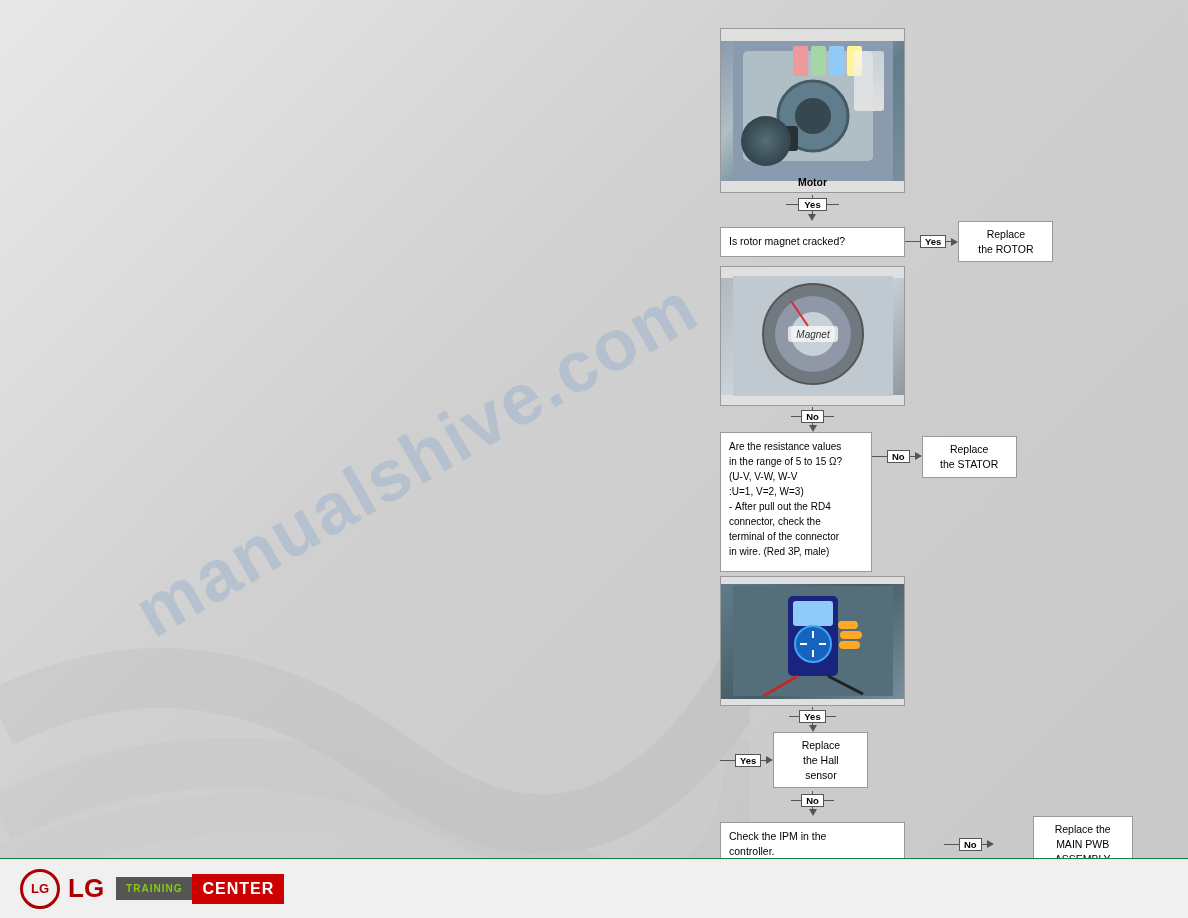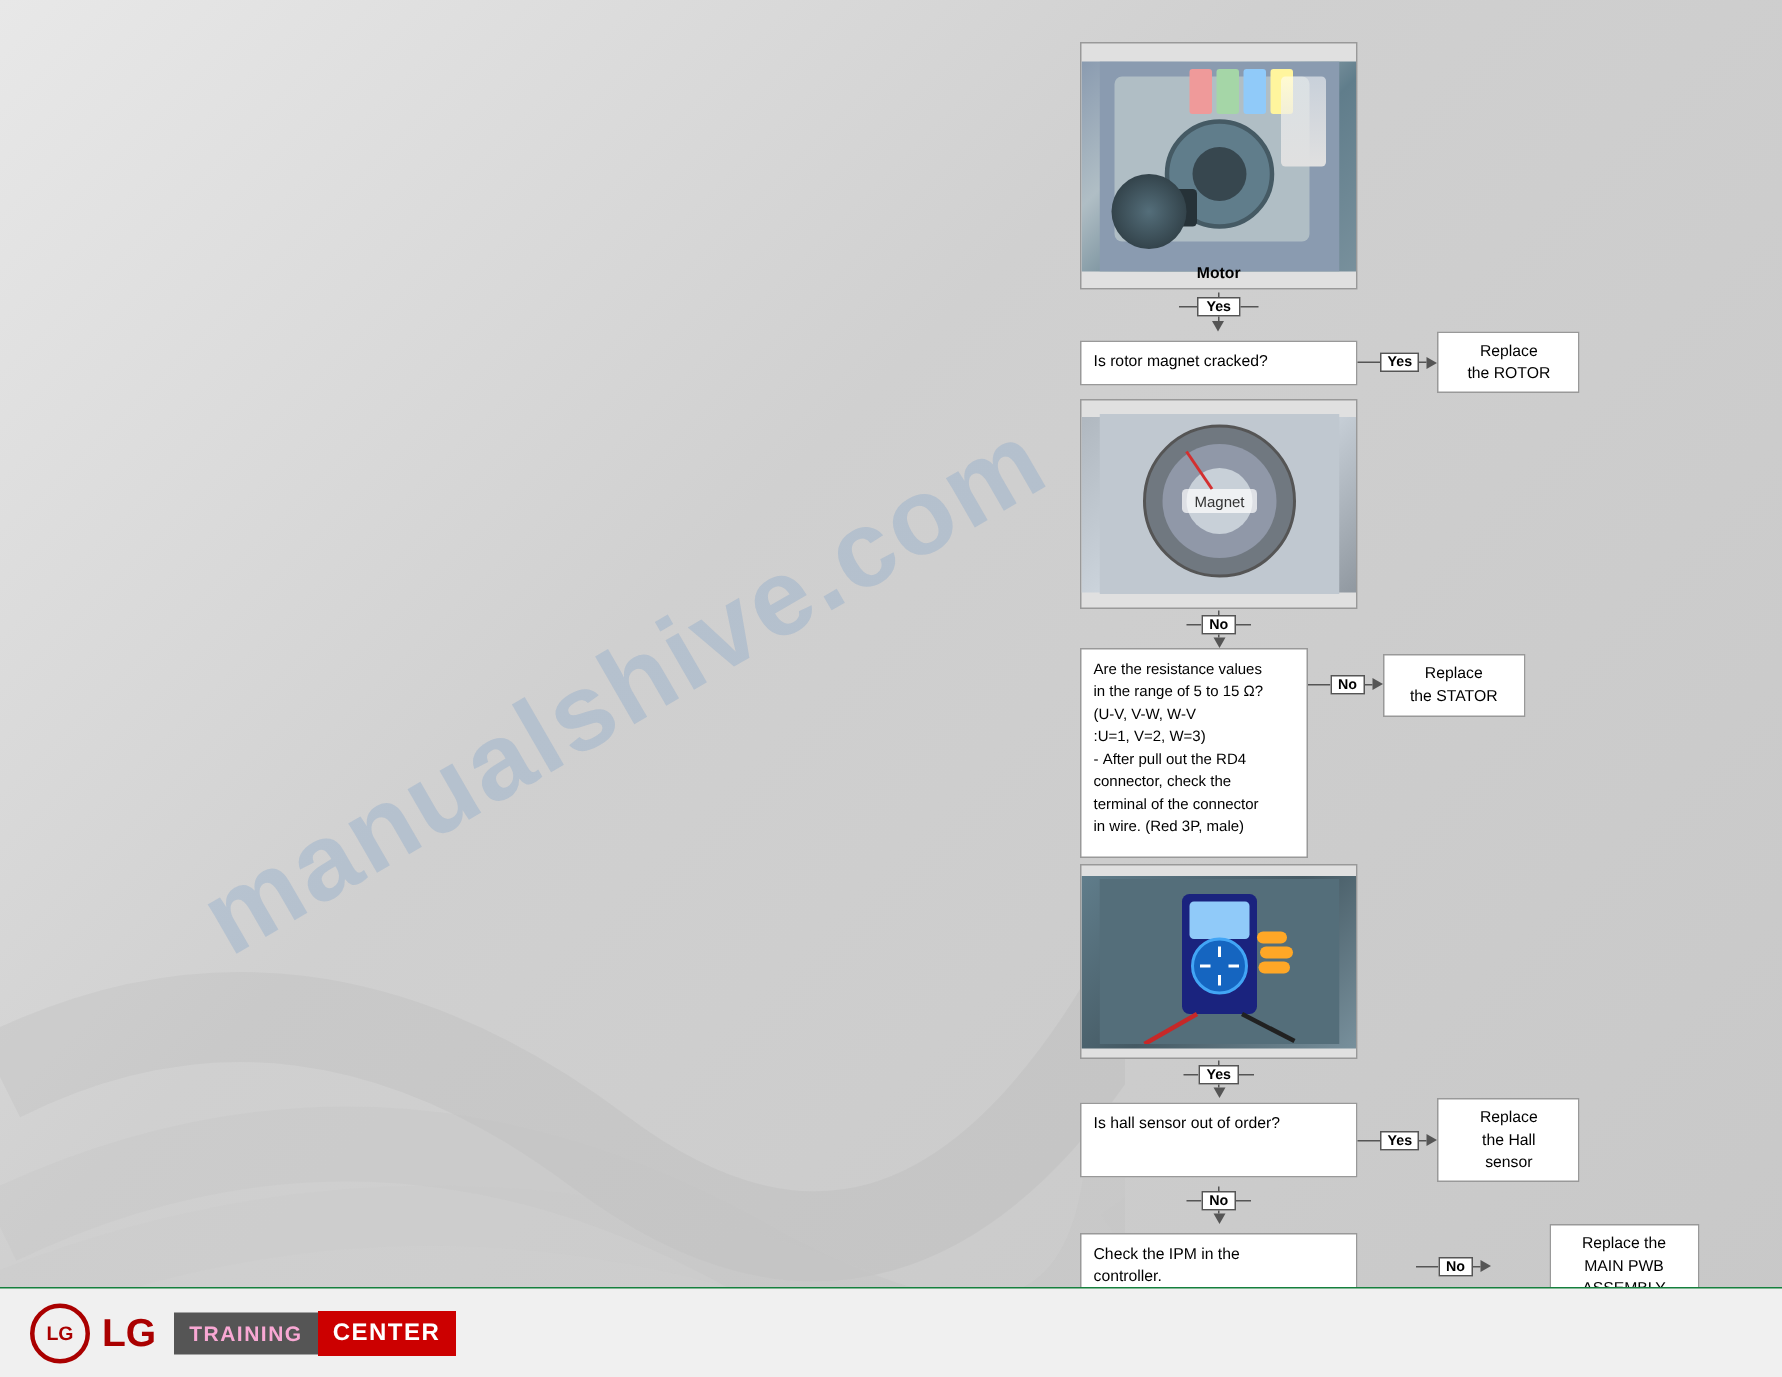--- a/index.html
+++ b/index.html
@@ -178,22 +178,22 @@
 
     .lg-text {
       font-size: 26px;
       font-weight: bold;
       color: #a00;
       margin-right: 12px;
     }
 
     .training-badge {
       background: #555;
-      color: #f9a8d4;
-      font-size: 14px;
+      color: #84cc16;
+      font-size: 10px;
       font-weight: bold;
       padding: 6px 10px;
       letter-spacing: 1px;
     }
 
     .center-badge {
       background: #c00;
       color: #fff;
       font-size: 16px;
       font-weight: bold;
@@ -295,21 +295,21 @@
         <div class="arrow-r"></div>
       </div>
 
       <div class="box box-action" style="width:95px; padding:5px 8px; font-size:10.5px; line-height:1.4;">
         <span>Replace<br>the ROTOR</span>
       </div>
     </div>
 
     <div style="margin-left:0; margin-top:4px;">
       <div class="image-box" style="height:140px; width:185px;">
-        <div class="rotor-img" style="height:117px;">
+        <div class="rotor-img" style="height:117px;font-style:italic;">
           <svg width="160" height="120" viewBox="0 0 160 120">
             <rect width="160" height="120" fill="#c0c8d0"></rect>
 
             <circle cx="80" cy="58" r="50" fill="#707880" stroke="#555" stroke-width="2"></circle>
 
             <circle cx="80" cy="58" r="38" fill="#9098a8"></circle>
 
             <circle cx="80" cy="58" r="22" fill="#c8d0d8"></circle>
 
             <rect x="55" y="50" width="50" height="16" rx="3" fill="rgba(255,255,255,0.7)"></rect>
@@ -391,23 +391,20 @@
         <div style="border:1px solid #555; background:#fff; padding:0 4px; font-size:9.5px; font-weight:bold;">Yes</div>
         <div class="h-line" style="width:10px;"></div>
       </div>
       <div class="v-line" style="height:5px;"></div>
       <div class="arrow-d"></div>
     </div>
   </div>
 
   <div style="display:flex; flex-direction:column; align-items:flex-start; width:430px;">
     <div class="flow-row">
-      <div class="box box-question" style="width:185px; min-height:50px;">
-        <span>Is hall sensor out of order?</span>
-      </div>
 
       <div style="display:flex; align-items:center; height:50px;">
         <div class="h-line" style="width:15px;"></div>
         <div style="border:1px solid #555; background:#fff; padding:0 4px; font-size:9.5px; font-weight:bold;">Yes</div>
         <div class="h-line" style="width:5px;"></div>
         <div class="arrow-r"></div>
       </div>
 
       <div class="box box-action" style="width:95px; padding:5px 8px; font-size:10.5px;">
         <span>Replace<br>the Hall<br>sensor</span>

